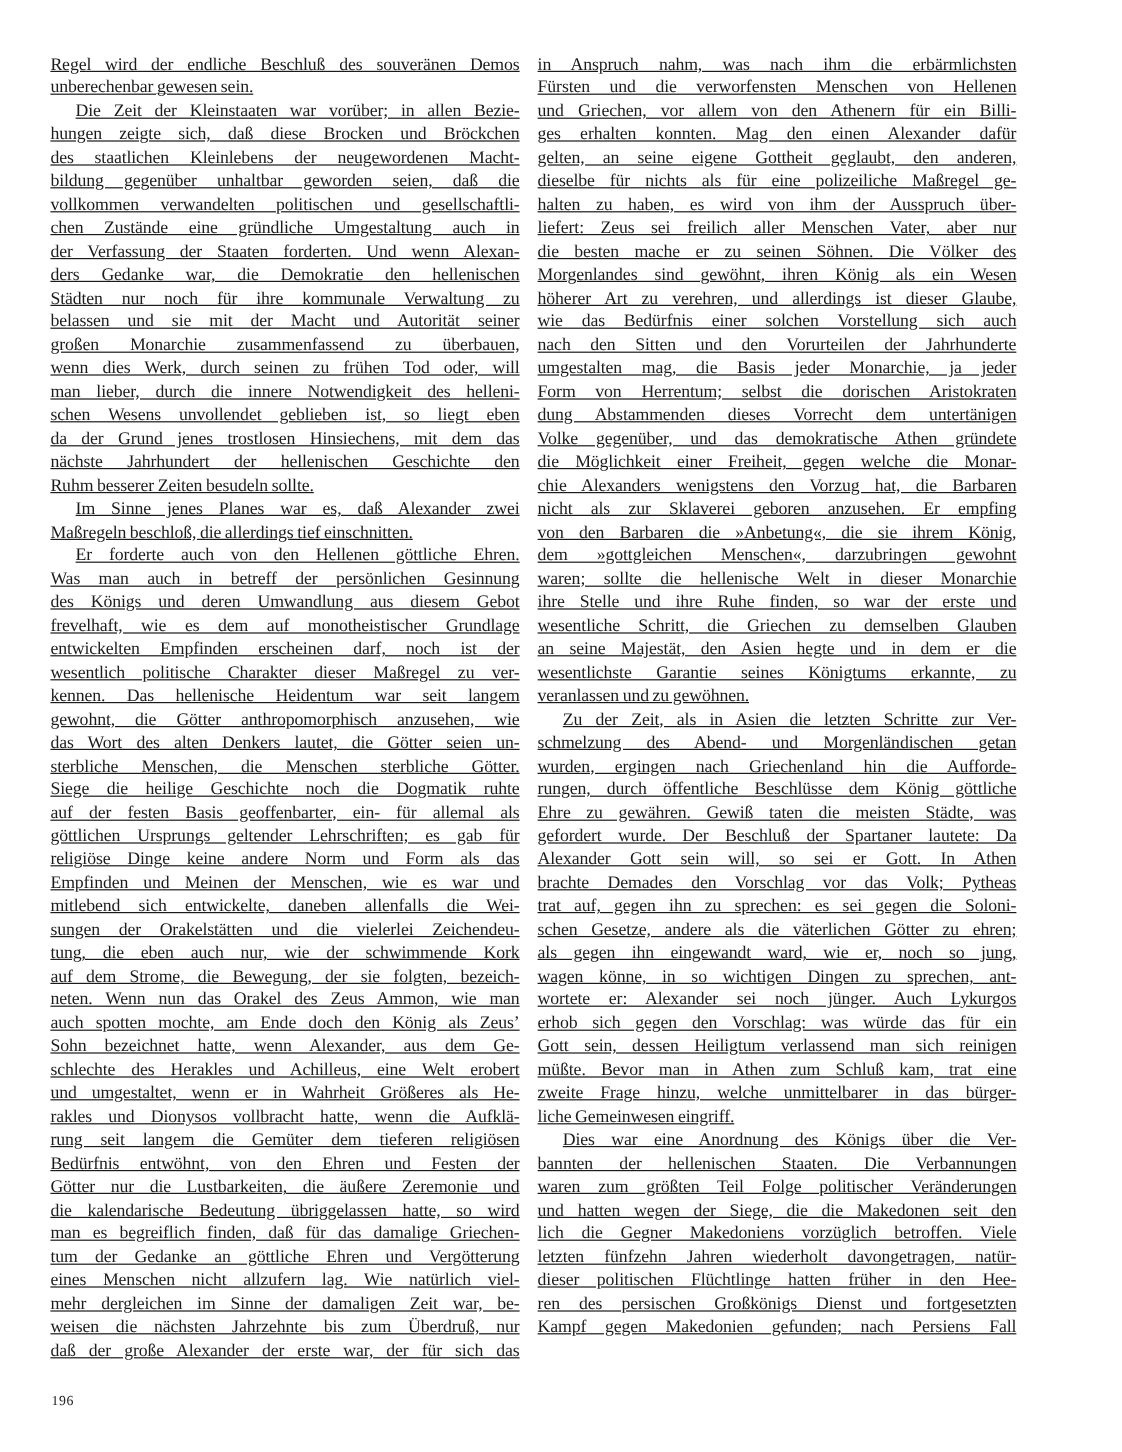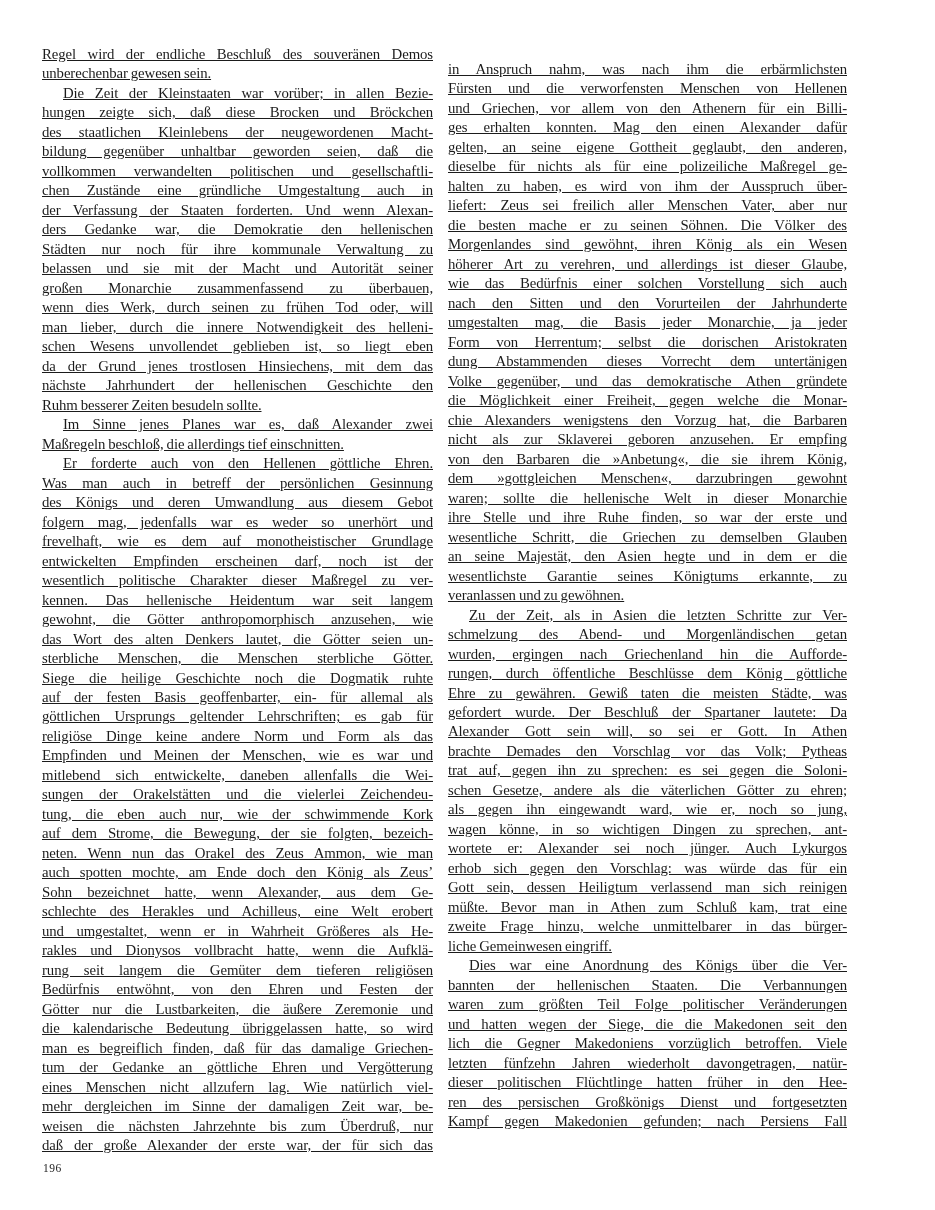--- a/index.html
+++ b/index.html
@@ -20,21 +20,21 @@
     position: absolute;
     top: 45px;
     font-size: 14.8px;
     line-height: 19.48px;
     letter-spacing: -0.1px;
     word-spacing: -0.6px;
     text-rendering: optimizeLegibility;
     text-decoration: underline;
   }
   .col-left  { left: 42px;  width: 391px; }
-  .col-right { left: 448px; width: 399px; margin-top: 15px; }
+  .col-right { left: 448px; width: 399px; }
   .line {
     text-align: justify;
     text-align-last: justify;
     white-space: normal;
   }
   .line.para-end { text-align-last: left; }
   .line.indent   { text-indent: 21px; }
   .page-number {
     position: absolute;
     left: 43px;
@@ -66,21 +66,20 @@
       <div class="line">man lieber, durch die innere Notwendigkeit des helleni-</div>
       <div class="line">schen Wesens unvollendet geblieben ist, so liegt eben</div>
       <div class="line">da der Grund jenes trostlosen Hinsiechens, mit dem das</div>
       <div class="line">nächste Jahrhundert der hellenischen Geschichte den</div>
       <div class="line para-end">Ruhm besserer Zeiten besudeln sollte.</div>
       <div class="line indent">Im Sinne jenes Planes war es, daß Alexander zwei</div>
       <div class="line para-end">Maßregeln beschloß, die allerdings tief einschnitten.</div>
       <div class="line indent">Er forderte auch von den Hellenen göttliche Ehren.</div>
       <div class="line">Was man auch in betreff der persönlichen Gesinnung</div>
       <div class="line">des Königs und deren Umwandlung aus diesem Gebot</div>
-      <div class="line">folgern mag, jedenfalls war es weder so unerhört und</div>
       <div class="line">frevelhaft, wie es dem auf monotheistischer Grundlage</div>
       <div class="line">entwickelten Empfinden erscheinen darf, noch ist der</div>
       <div class="line">wesentlich politische Charakter dieser Maßregel zu ver-</div>
       <div class="line">kennen. Das hellenische Heidentum war seit langem</div>
       <div class="line">gewohnt, die Götter anthropomorphisch anzusehen, wie</div>
       <div class="line">das Wort des alten Denkers lautet, die Götter seien un-</div>
       <div class="line">sterbliche Menschen, die Menschen sterbliche Götter.</div>
       <div class="line">Siege die heilige Geschichte noch die Dogmatik ruhte</div>
       <div class="line">auf der festen Basis geoffenbarter, ein- für allemal als</div>
       <div class="line">göttlichen Ursprungs geltender Lehrschriften; es gab für</div>

